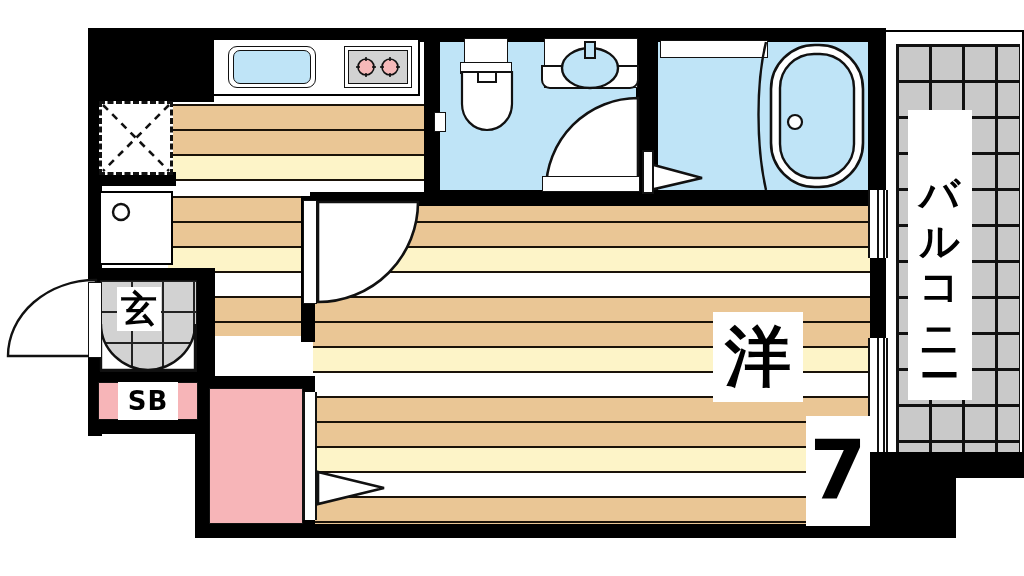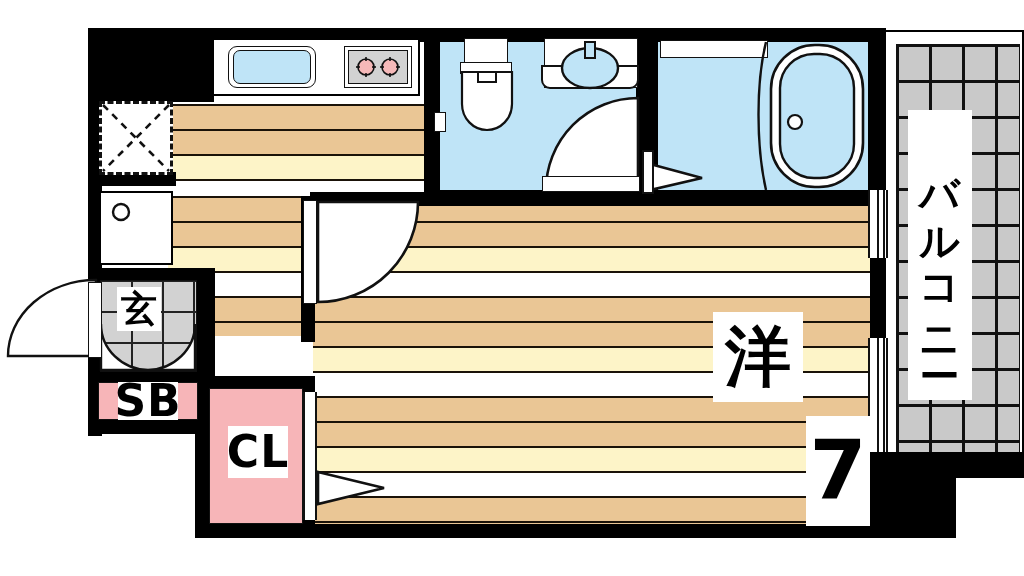--- a/index.html
+++ b/index.html
@@ -44,21 +44,21 @@
     background: #ffffff;
     display: flex;
     align-items: center;
     justify-content: center;
     font-weight: 700;
     color: #000;
     line-height: 1;
   }
   .lbl-yo   { font-size: 66px; }
   .lbl-7    { font-size: 82px; font-family: "DejaVu Sans", "Liberation Sans", sans-serif; }
-  .lbl-sb   { font-size: 44px; letter-spacing: 1px; }
+  .lbl-sb   { font-size: 26px; letter-spacing: 1px; }
   .lbl-cl   { font-size: 44px; letter-spacing: 1px; }
   .lbl-gen  { font-size: 36px; }
   .lbl-bal  {
     font-size: 40px;
     writing-mode: vertical-rl;
     text-orientation: upright;
     letter-spacing: 6px;
     line-height: 1.05;
   }
 
@@ -291,23 +291,20 @@
     <path d="M90 2 A88 76 0 0 0 2 78 H90 Z" fill="#ffffff" stroke="#111" stroke-width="2.4"></path>
   </svg>
   <div class="abs white ol1" style="left:88px; top:282px; width:14px; height:76px;"></div>
 
   <div class="abs pink ol1" style="left:98px; top:382px; width:100px; height:38px;"></div>
   <div class="abs chip lbl-sb" style="left:118px; top:382px; width:60px; height:38px;">
     <span>SB</span>
   </div>
 
   <div class="abs pink ol1" style="left:209px; top:388px; width:94px; height:136px;"></div>
-  <div class="abs chip lbl-cl" style="left:228px; top:426px; width:60px; height:52px;">
-    <span>CL</span>
-  </div>
 
   <div class="abs white" style="left:303px; top:392px; width:14px; height:128px; border-left:2px solid #111; border-right:2px solid #111;"></div>
   <svg class="abs" style="left:316px; top:470px;" width="70" height="36" viewBox="0 0 70 36">
     <path d="M2 2 L68 18 L2 34 Z" fill="#ffffff" stroke="#111" stroke-width="2.6"></path>
   </svg>
 
   <div class="abs chip lbl-yo" style="left:713px; top:312px; width:90px; height:90px;">
     <span>洋</span>
   </div>
   <div class="abs chip lbl-7" style="left:806px; top:416px; width:64px; height:110px;">

